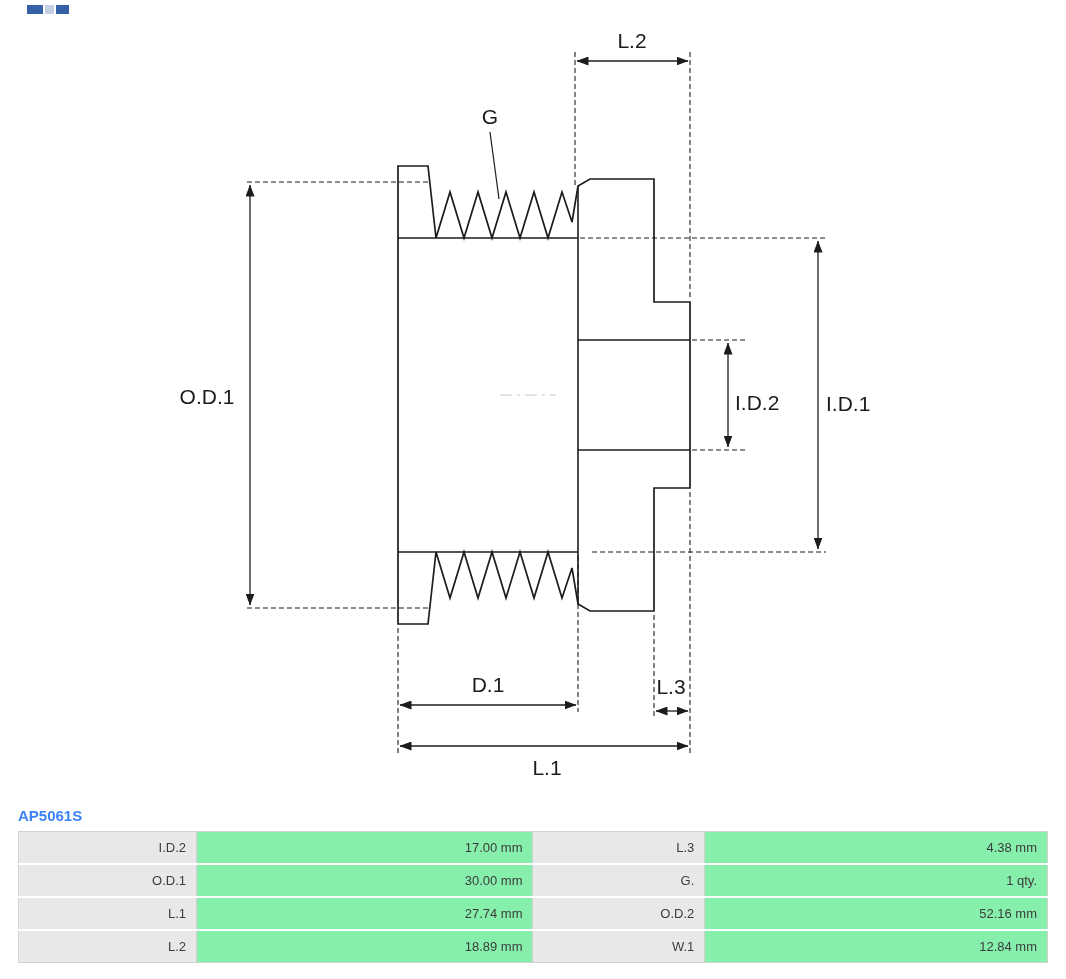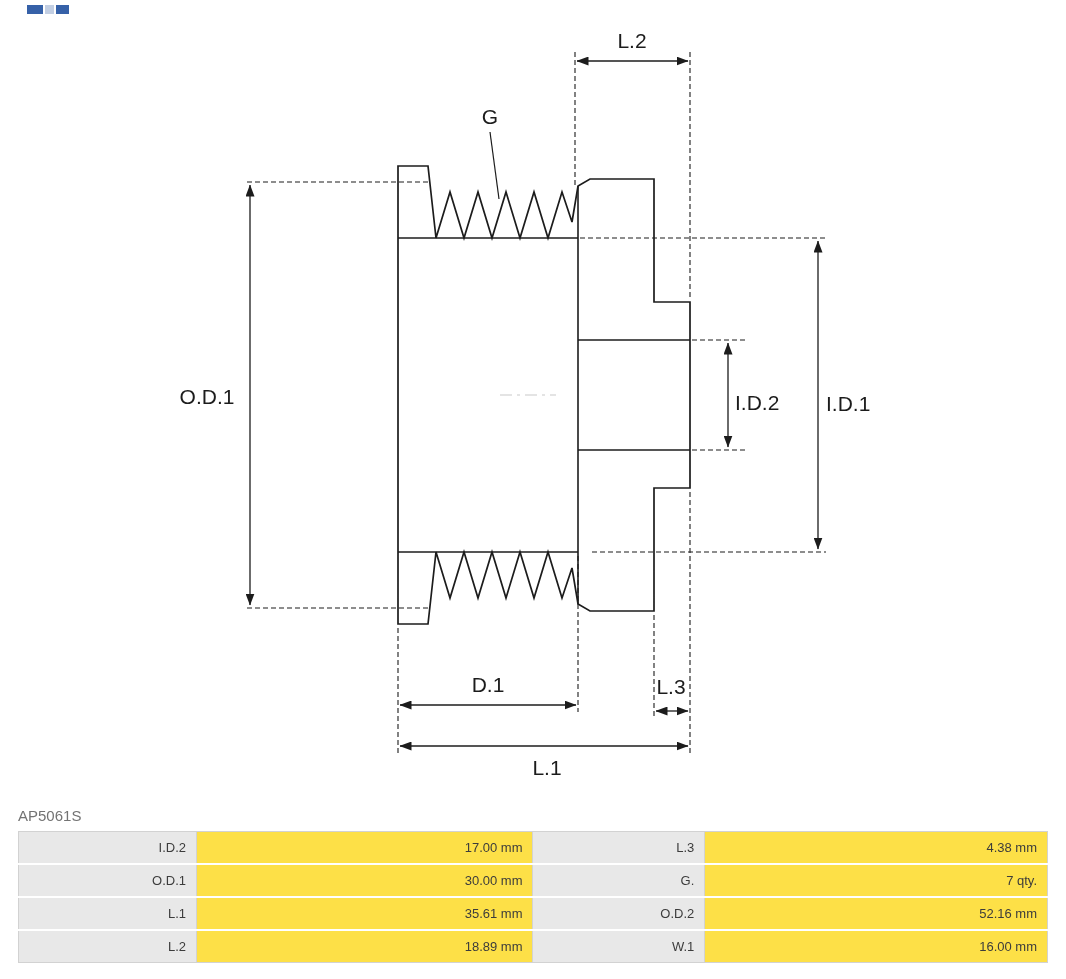--- a/index.html
+++ b/index.html
@@ -37,37 +37,37 @@
   .center { fill: none; stroke: #c9c9c9; stroke-width: 1.2; stroke-dasharray: 12 5 3 5; }
   svg text {
     font-family: "Liberation Sans", sans-serif;
     font-size: 21px;
     fill: #1c1c1c;
   }
 
   .product-code {
     margin: 7px 0 7px 18px;
     font-size: 15px;
-    font-weight: normal;
-    color: #737373;
+    font-weight: bold;
+    color: #3b82f6;
   }
 
   table.spec {
     width: 1030px;
     margin: 0 18px;
     border-collapse: collapse;
     table-layout: fixed;
   }
   table.spec td {
     border: 1px solid #d2d2d2;
     padding: 8px 10px;
     font-size: 13px;
     color: #3c3c3c;
     text-align: right;
-    background: #fde047;
+    background: #86efac;
     overflow: hidden;
     white-space: nowrap;
   }
   table.spec tr + tr td { border-top: 2px solid #ffffff; }
   table.spec td.lbl { background: #e8e8e8; }
 </style>
 </head>
 <body>
 
 <div class="logo">
@@ -155,28 +155,28 @@
     <tr>
       <td class="lbl">I.D.2</td>
       <td>17.00 mm</td>
       <td class="lbl">L.3</td>
       <td>4.38 mm</td>
     </tr>
     <tr>
       <td class="lbl">O.D.1</td>
       <td>30.00 mm</td>
       <td class="lbl">G.</td>
-      <td>7 qty.</td>
+      <td>1 qty.</td>
     </tr>
     <tr>
       <td class="lbl">L.1</td>
-      <td>35.61 mm</td>
+      <td>27.74 mm</td>
       <td class="lbl">O.D.2</td>
       <td>52.16 mm</td>
     </tr>
     <tr>
       <td class="lbl">L.2</td>
       <td>18.89 mm</td>
       <td class="lbl">W.1</td>
-      <td>16.00 mm</td>
+      <td>12.84 mm</td>
     </tr>
   </tbody>
 </table>
 
 </body></html>

